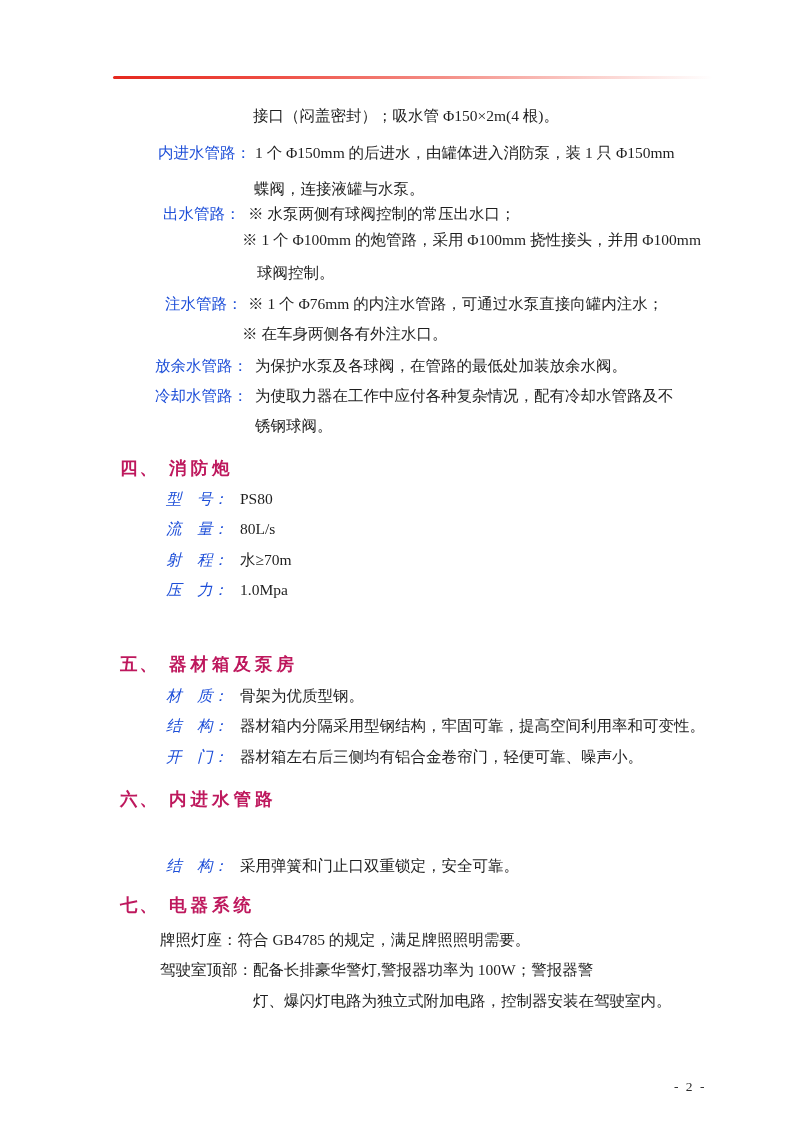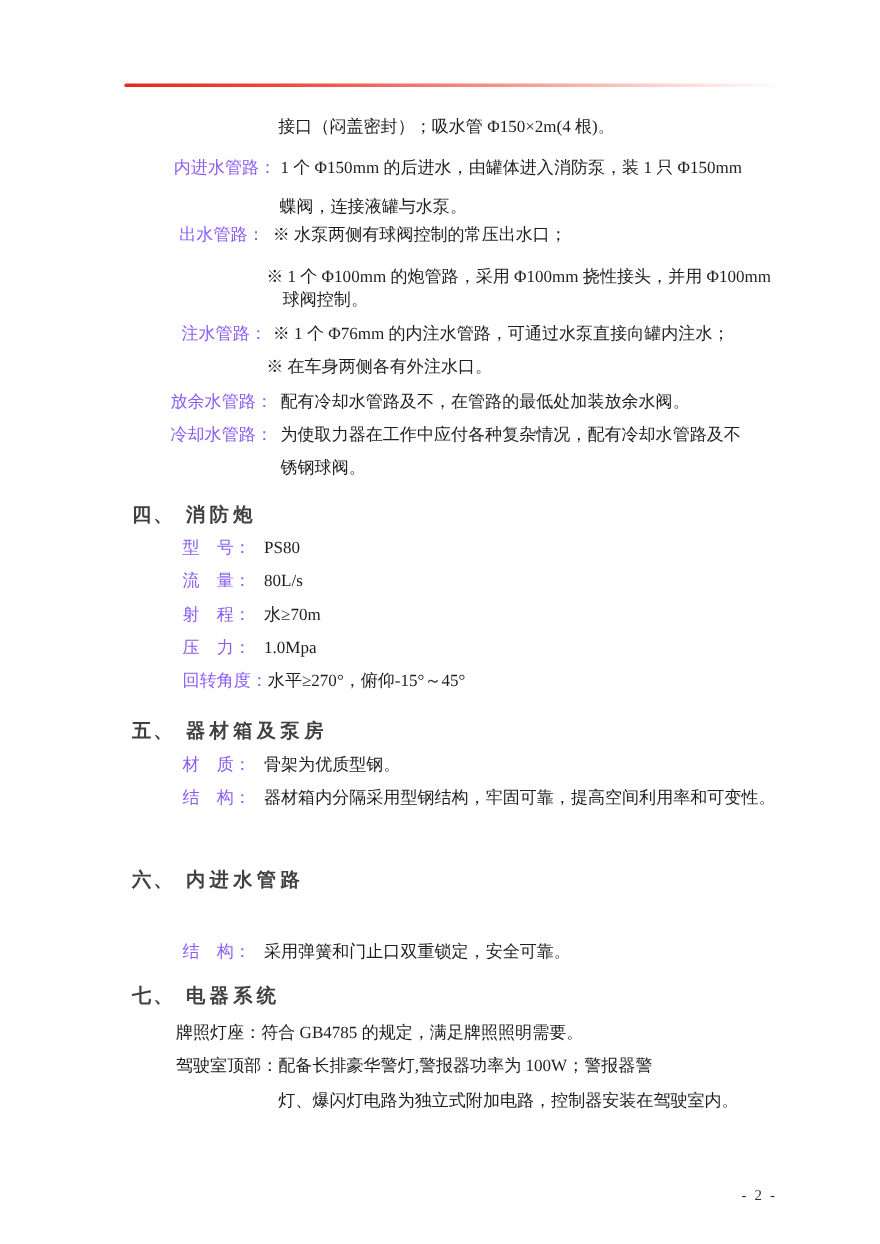--- a/index.html
+++ b/index.html
@@ -10,73 +10,73 @@
   }
   .page{position:relative;width:800px;height:918px;background:#fff;}
   .rule{
     position:absolute;left:113px;top:76px;width:600px;height:3px;border-radius:2px;
     background:linear-gradient(to right,#e5281e 0%,#ee4b41 25%,#f48e86 55%,#fbd0cc 80%,rgba(255,255,255,0) 100%);
   }
   .ln{
     position:absolute;font-size:15.5px;line-height:18px;white-space:nowrap;
     color:#1e1e1e;
   }
-  .red{color:#8b5cf6;}
+  .red{color:#1d4ed8;}
   .heading{
-    position:absolute;white-space:nowrap;font-weight:bold;color:#404040;
+    position:absolute;white-space:nowrap;font-weight:bold;color:#be185d;
     font-size:17.5px;line-height:20px;
   }
   .hnum{letter-spacing:2px;}
   .htitle{margin-left:10px;letter-spacing:4px;}
-  .lbl{display:inline-block;min-width:74px;}
+  .lbl{display:inline-block;min-width:74px;font-style:italic;}
   .footer{position:absolute;font-size:13.5px;letter-spacing:2px;color:#2a2a2a;}
 </style>
 </head>
 <body>
 
 <div class="page">
 
   <div class="rule"></div>
 
   <div class="ln" style="top:107px;left:253px">接口（闷盖密封）；吸水管 Φ150×2m(4 根)。</div>
 
   <div class="ln" style="top:144px;left:158px"><span class="red">内进水管路：</span></div>
   <div class="ln" style="top:144px;left:255px">1 个 Φ150mm 的后进水，由罐体进入消防泵，装 1 只 Φ150mm</div>
   <div class="ln" style="top:180px;left:254px">蝶阀，连接液罐与水泵。</div>
 
   <div class="ln" style="top:205px;left:163px"><span class="red">出水管路：</span></div>
   <div class="ln" style="top:205px;left:248px">※ 水泵两侧有球阀控制的常压出水口；</div>
-  <div class="ln" style="top:243px;left:242px">※ 1 个 Φ100mm 的炮管路，采用 Φ100mm 挠性接头，并用 Φ100mm</div>
+  <div class="ln" style="top:231px;left:242px">※ 1 个 Φ100mm 的炮管路，采用 Φ100mm 挠性接头，并用 Φ100mm</div>
   <div class="ln" style="top:264px;left:257px">球阀控制。</div>
 
   <div class="ln" style="top:295px;left:165px"><span class="red">注水管路：</span></div>
   <div class="ln" style="top:295px;left:248px">※ 1 个 Φ76mm 的内注水管路，可通过水泵直接向罐内注水；</div>
   <div class="ln" style="top:325px;left:242px">※ 在车身两侧各有外注水口。</div>
 
   <div class="ln" style="top:357px;left:155px"><span class="red">放余水管路：</span></div>
-  <div class="ln" style="top:357px;left:255px">配有冷却水管路及不，在管路的最低处加装放余水阀。</div>
+  <div class="ln" style="top:357px;left:255px">为保护水泵及各球阀，在管路的最低处加装放余水阀。</div>
 
   <div class="ln" style="top:387px;left:155px"><span class="red">冷却水管路：</span></div>
   <div class="ln" style="top:387px;left:255px">为使取力器在工作中应付各种复杂情况，配有冷却水管路及不</div>
   <div class="ln" style="top:417px;left:255px">锈钢球阀。</div>
 
   <div class="heading" style="top:458px;left:120px">
     <span class="hnum">四、</span><span class="htitle">消防炮</span>
   </div>
   <div class="ln" style="top:490px;left:166px"><span class="red lbl">型　号：</span><span>PS80</span></div>
   <div class="ln" style="top:520px;left:166px"><span class="red lbl">流　量：</span><span>80L/s</span></div>
   <div class="ln" style="top:551px;left:166px"><span class="red lbl">射　程：</span><span>水≥70m</span></div>
   <div class="ln" style="top:581px;left:166px"><span class="red lbl">压　力：</span><span>1.0Mpa</span></div>
-  <div class="ln" style="top:611px;left:166px"><span class="red lbl">回转角度：</span><span>水平≥270°，俯仰-15°～45°</span></div>
 
   <div class="heading" style="top:654px;left:120px">
     <span class="hnum">五、</span><span class="htitle">器材箱及泵房</span>
   </div>
   <div class="ln" style="top:687px;left:166px"><span class="red lbl">材　质：</span><span>骨架为优质型钢。</span></div>
   <div class="ln" style="top:717px;left:166px"><span class="red lbl">结　构：</span><span>器材箱内分隔采用型钢结构，牢固可靠，提高空间利用率和可变性。</span></div>
+  <div class="ln" style="top:748px;left:166px"><span class="red lbl">开　门：</span><span>器材箱左右后三侧均有铝合金卷帘门，轻便可靠、噪声小。</span></div>
 
   <div class="heading" style="top:789px;left:120px">
     <span class="hnum">六、</span><span class="htitle">内进水管路</span>
   </div>
   <div class="ln" style="top:857px;left:166px"><span class="red lbl">结　构：</span><span>采用弹簧和门止口双重锁定，安全可靠。</span></div>
 
   <div class="heading" style="top:895px;left:120px">
     <span class="hnum">七、</span><span class="htitle">电器系统</span>
   </div>
   <div class="ln" style="top:931px;left:160px"><span>牌照灯座：</span><span>符合 GB4785 的规定，满足牌照照明需要。</span></div>

